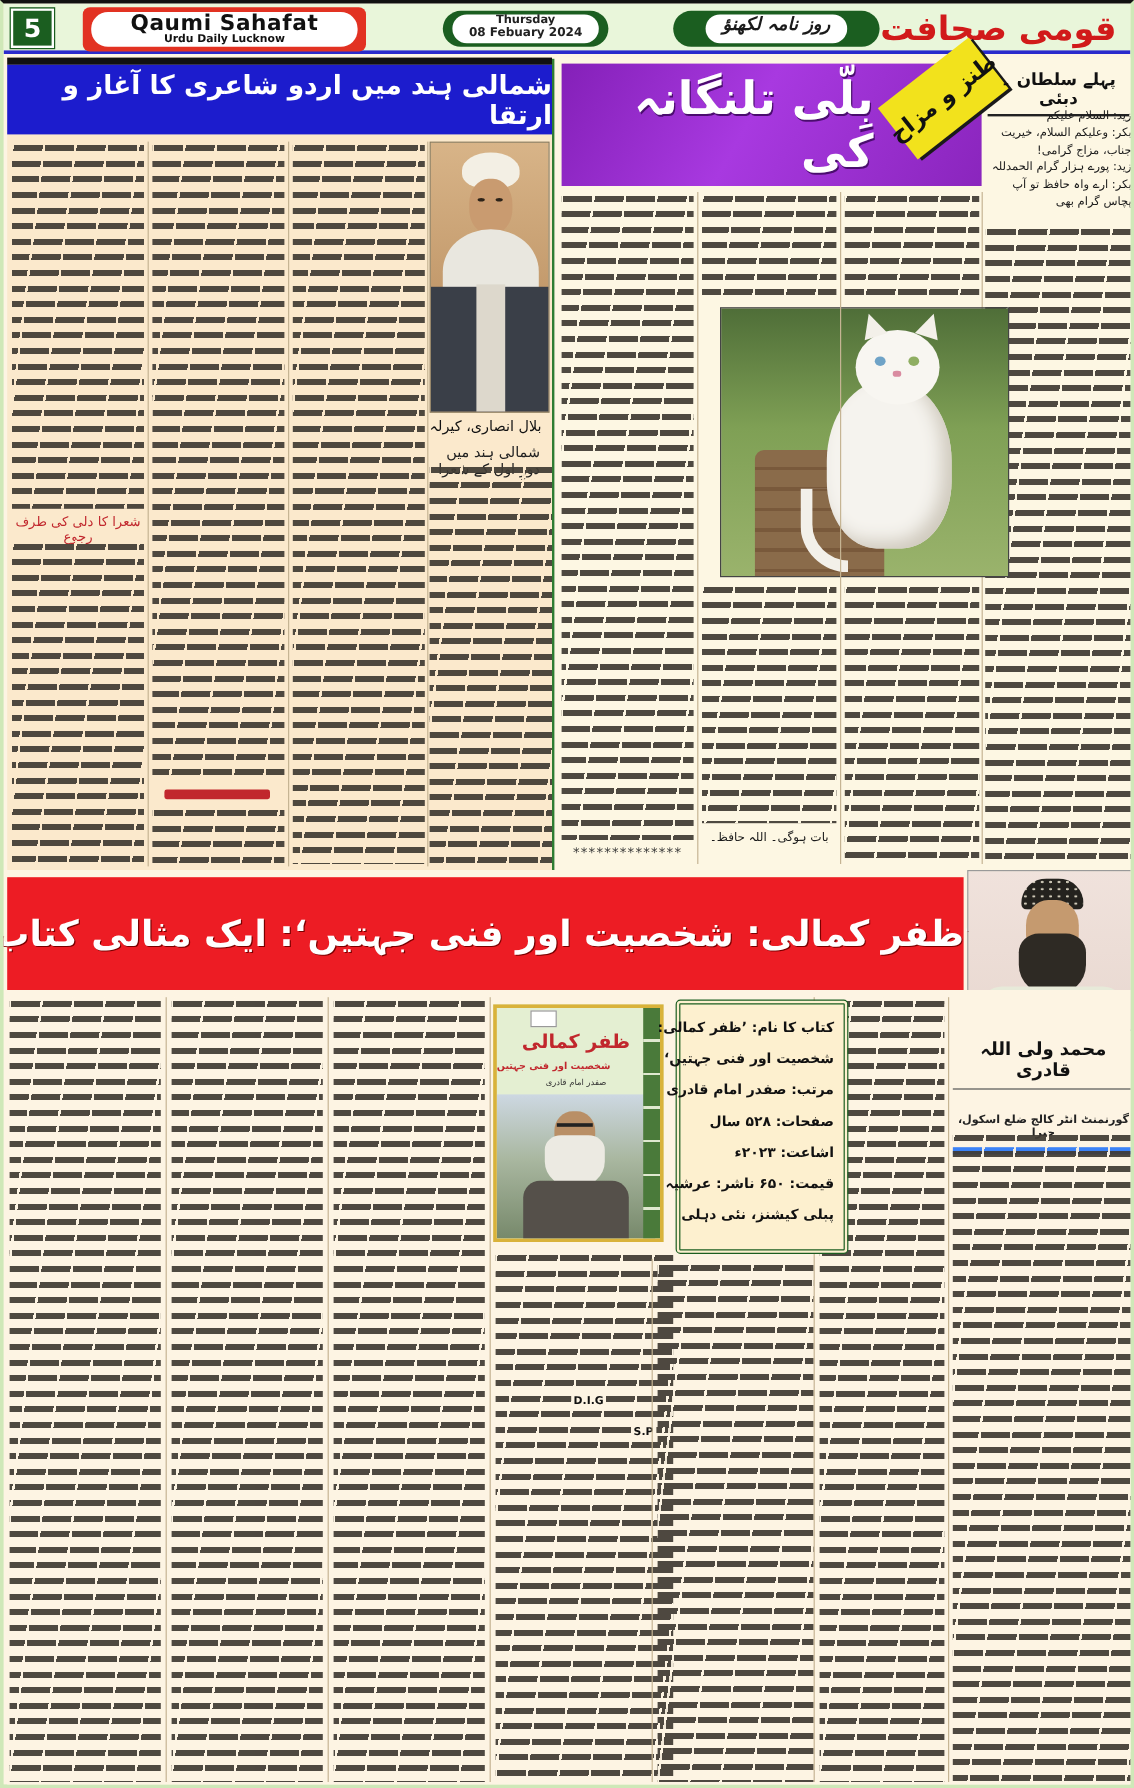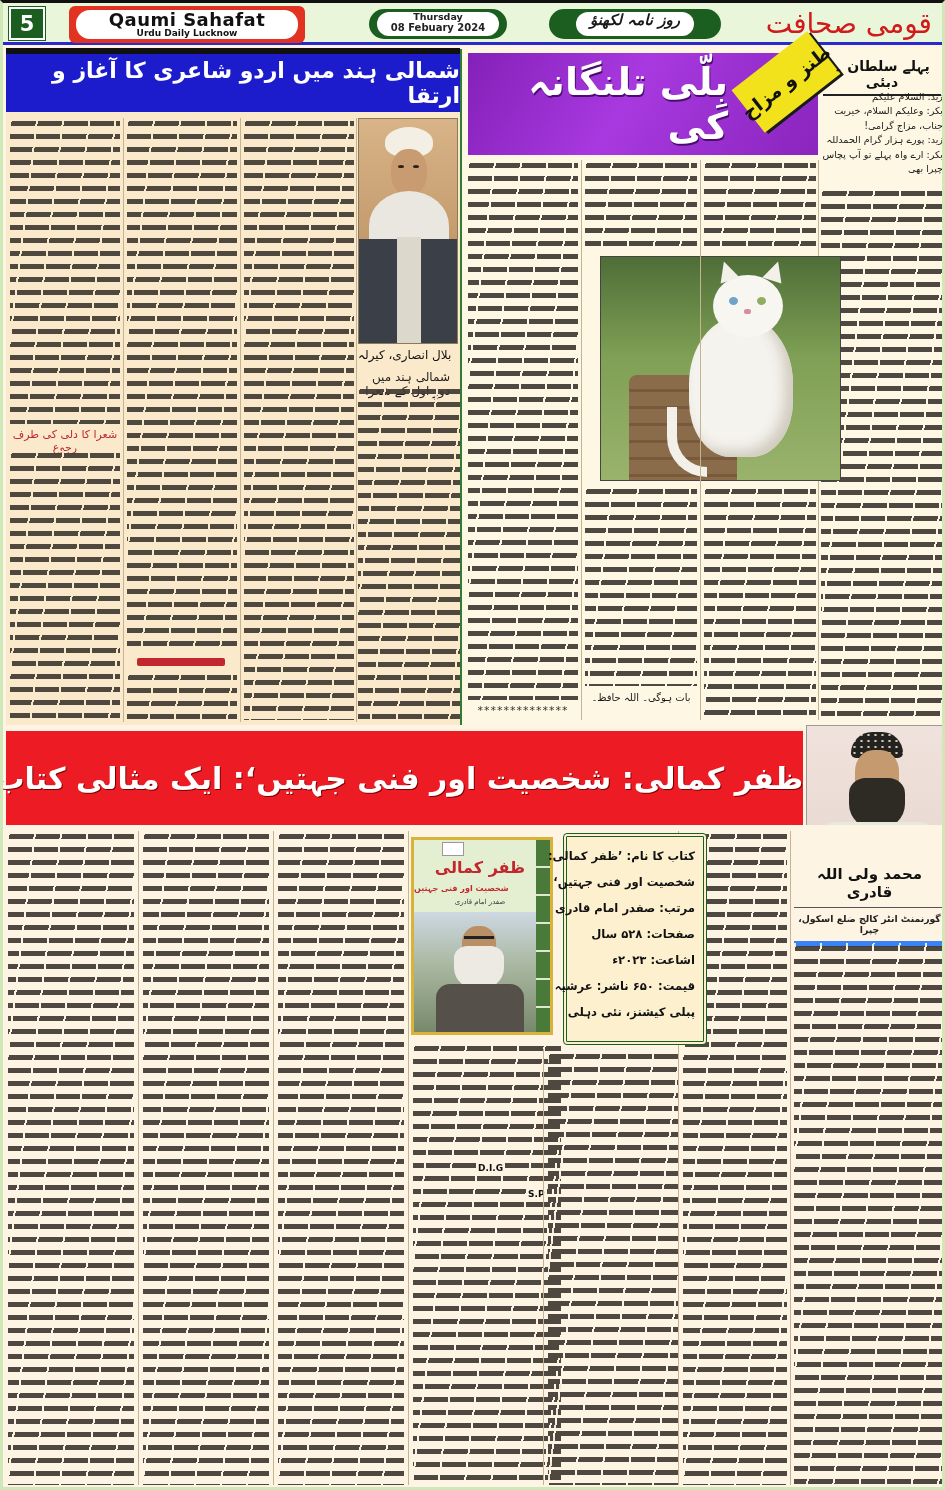--- a/index.html
+++ b/index.html
@@ -17,24 +17,24 @@
   .logo-in{width:222px;height:29px;background:#fff;border-radius:14px;text-align:center;line-height:1;}
   .logo-t{font-size:18px;font-weight:900;color:#111;letter-spacing:.5px;margin-top:1px;}
   .logo-s{font-size:9px;font-weight:bold;color:#111;}
   .pill{position:absolute;top:6px;height:30px;background:#1b5e20;border-radius:15px;
         display:flex;align-items:center;justify-content:center;}
   .pill-in{background:#fff;border-radius:13px;height:24px;display:flex;flex-direction:column;
            align-items:center;padding:0 14px;line-height:1.1;}
   .datebox{left:366px;width:138px;}
   .date1{font-size:9.5px;font-weight:bold;color:#222;}
   .date2{font-size:10px;font-weight:bold;color:#222;}
-  .callig{left:546px;width:172px;}
+  .callig{left:558px;width:172px;}
   .callig .pill-in{font-size:15px;font-weight:bold;color:#1a1a1a;font-style:italic;}
   .mast-right{position:absolute;right:10px;top:2px;width:200px;height:38px;color:#d11a1a;
-              font-size:28px;font-weight:400;text-align:right;line-height:38px;direction:rtl;}
+              font-size:28px;font-weight:700;text-align:center;line-height:38px;direction:rtl;}
   
   .sec{position:absolute;}
   .pt{position:absolute;opacity:.93;
       background-image:
         repeating-linear-gradient(97deg, var(--pbg) 0 2px, transparent 2px 26px),
         repeating-linear-gradient(180deg, transparent 0 3px, #413c34 3px 8px, transparent 8px 13px);}
   .vsep{position:absolute;width:1px;background:#c5b493;}
   .urdu{direction:rtl;}
   
   .art1{left:3px;top:45px;width:454px;height:677px;background:#fbe9cc;--pbg:#fbe9cc;}
@@ -122,21 +122,21 @@
                 border-radius:30% 30% 55% 55%;}
   .cv-man-body{position:absolute;left:22px;top:72px;width:88px;height:48px;background:#55504a;border-radius:14px 14px 0 0;}
   .cv-glasses{position:absolute;left:50px;top:24px;width:30px;height:3px;background:#222;}
   .cv-spine{position:absolute;right:0;top:0;width:14px;height:100%;background:#4a7a3a;
             background-image:repeating-linear-gradient(180deg,transparent 0 26px,#dfe8cf 26px 28px);}
   .infobox{position:absolute;left:557px;top:8px;width:144px;height:212px;background:#fdf0cf;
            border:4px double #1b5e20;border-radius:4px;padding:6px 8px;direction:rtl;}
   .infobox div{font-size:11.6px;font-weight:bold;color:#111;line-height:2.25;white-space:nowrap;}
   .authorblock{position:absolute;left:788px;top:40px;width:151px;text-align:center;direction:rtl;}
   .authorname{font-size:15px;font-weight:900;color:#111;border-bottom:1px solid #555;
-              padding-bottom:6px;margin-bottom:5px;}
+              padding-bottom:6px;margin-bottom:20px;}
   .authoraff{font-size:9.3px;font-weight:bold;color:#222;border-bottom:6px solid #3b82f6;padding-bottom:6px;}
   .token{position:absolute;font-size:9px;font-weight:bold;color:#111;background:var(--pbg);padding:0 2px;}
 </style>
 </head>
 <body>
 
 <div class="page">
 
   <div class="masthead">
     <div class="pagenum">5</div>
@@ -198,21 +198,21 @@
       <div class="badge">
         <span>طنز و مزاح</span>
       </div>
     </div>
 
     <div class="byline">پہلے سلطان ۔ دبئی</div>
     <div class="dialogue">
       <div>زید: السلام علیکم</div>
       <div>بکر: وعلیکم السلام، خیریت جناب، مزاج گرامی!</div>
       <div>زید: پورے ہزار گرام الحمدللہ</div>
-      <div>بکر: ارے واہ پہلے تو آپ پچاس چپرا بھی</div>
+      <div>بکر: ارے واہ حافظ تو آپ پچاس گرام بھی</div>
     </div>
     <div class="pt" style="left:358px;top:140px;width:122px;height:532px;"></div>
     <div class="vsep" style="left:355px;top:112px;height:560px;"></div>
 
     <div class="cat">
       <div class="cat-post"></div>
       <div class="cat-tail"></div>
       <div class="cat-body"></div>
       <div class="cat-head"></div>
       <div class="cat-ear l"></div>

